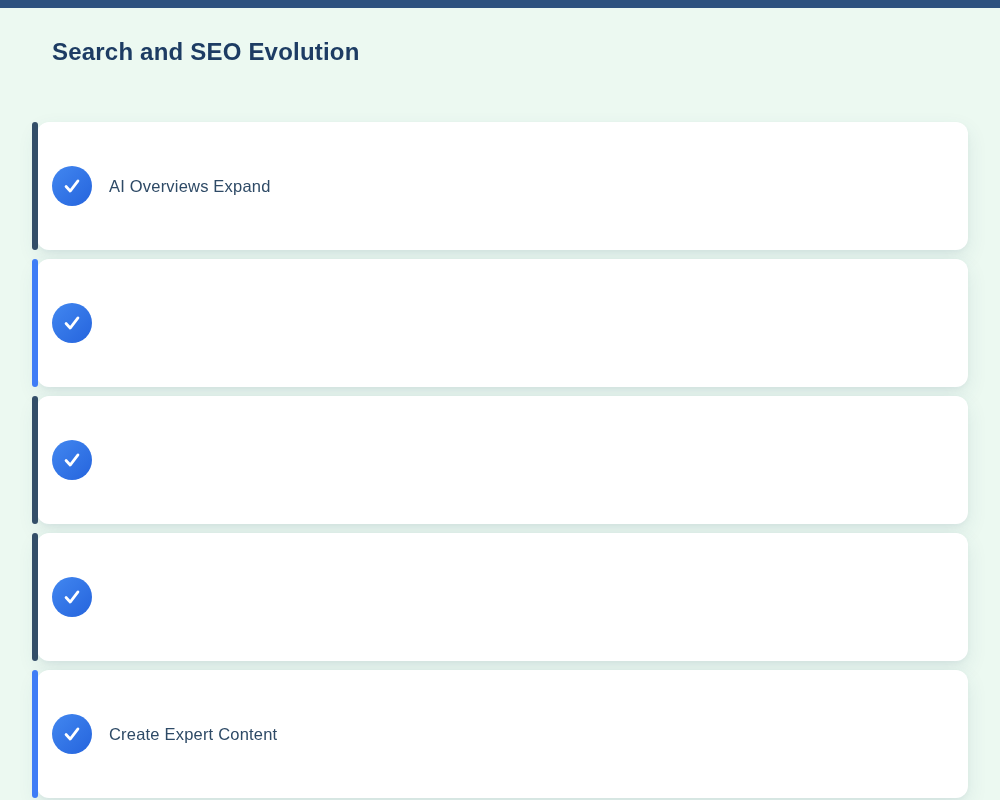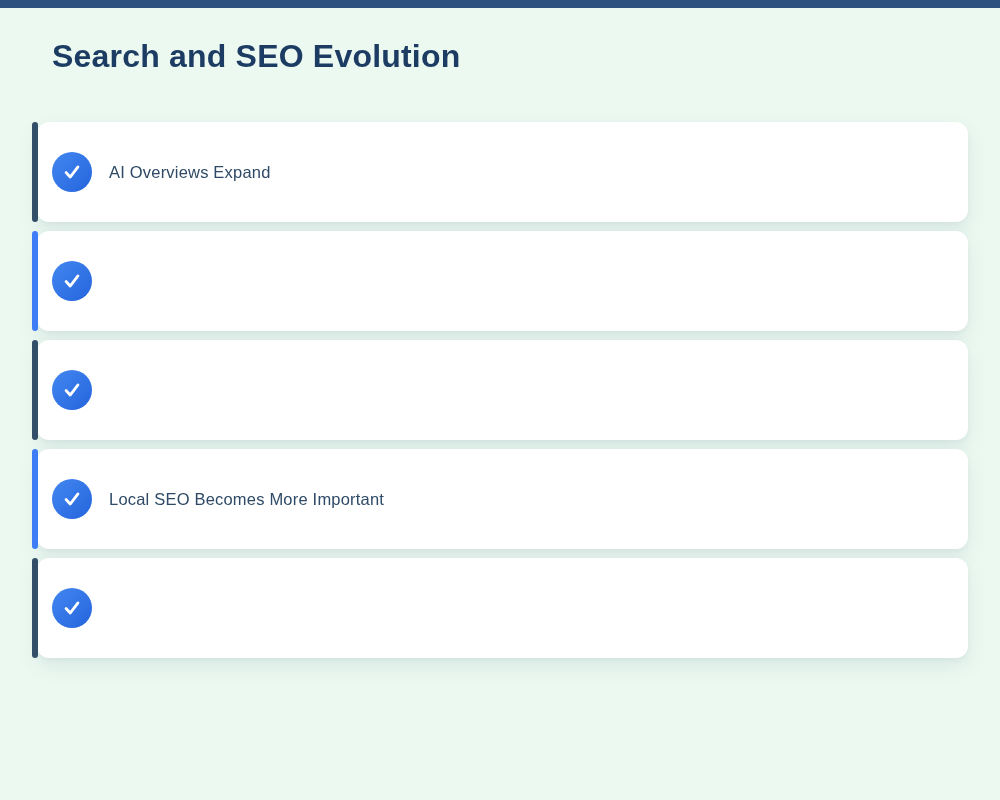--- a/index.html
+++ b/index.html
@@ -11,34 +11,34 @@
     font-family: "Liberation Sans", "DejaVu Sans", sans-serif;
     background: var(--bg, #ecf9f1);
   }
   .topbar {
     width: 100%;
     height: 8px;
     background: var(--topbar, #2d527f);
   }
   .title {
     margin: 30px 4px 0 52px;
-    font-size: 32px;
+    font-size: 24px;
     font-weight: 700;
     letter-spacing: 0.2px;
     color: var(--title, #1d3c63);
   }
   .list {
     position: absolute;
     top: 122px;
     left: 32px;
     right: 32px;
   }
   .row {
     position: relative;
-    height: 100px;
+    height: 128px;
     margin-bottom: 9px;
     cursor: pointer;
   }
   .accent-bar {
     position: absolute;
     left: 0;
     top: 0;
     bottom: 0;
     width: 6px;
     border-radius: 3px;
@@ -117,37 +117,37 @@
     <span class="accent-bar"></span>
     <div class="card">
       <span class="check-circle">
         <svg viewBox="0 0 24 24">
             <polyline points="5.5,12.5 10,17.5 18.5,6.5" fill="none" stroke="#ffffff" stroke-width="3" stroke-linecap="round" stroke-linejoin="round"></polyline>
           </svg>
       </span>
     </div>
   </div>
 
-  <div class="row" data-accent="blue">
-    <span class="accent-bar"></span>
-    <div class="card">
-      <span class="check-circle">
-        <svg viewBox="0 0 24 24">
-            <polyline points="5.5,12.5 10,17.5 18.5,6.5" fill="none" stroke="#ffffff" stroke-width="3" stroke-linecap="round" stroke-linejoin="round"></polyline>
-          </svg>
-      </span>
-      <span class="row-label">Local SEO Becomes More Important</span>
-    </div>
-  </div>
 
   <div class="row" data-accent="dark">
     <span class="accent-bar"></span>
     <div class="card">
       <span class="check-circle">
         <svg viewBox="0 0 24 24">
             <polyline points="5.5,12.5 10,17.5 18.5,6.5" fill="none" stroke="#ffffff" stroke-width="3" stroke-linecap="round" stroke-linejoin="round"></polyline>
           </svg>
       </span>
     </div>
   </div>
 
+  <div class="row" data-accent="blue">
+    <span class="accent-bar"></span>
+    <div class="card">
+      <span class="check-circle">
+        <svg viewBox="0 0 24 24">
+            <polyline points="5.5,12.5 10,17.5 18.5,6.5" fill="none" stroke="#ffffff" stroke-width="3" stroke-linecap="round" stroke-linejoin="round"></polyline>
+          </svg>
+      </span>
+      <span class="row-label">Create Expert Content</span>
+    </div>
+  </div>
 
 </div>
 
 </body></html>

